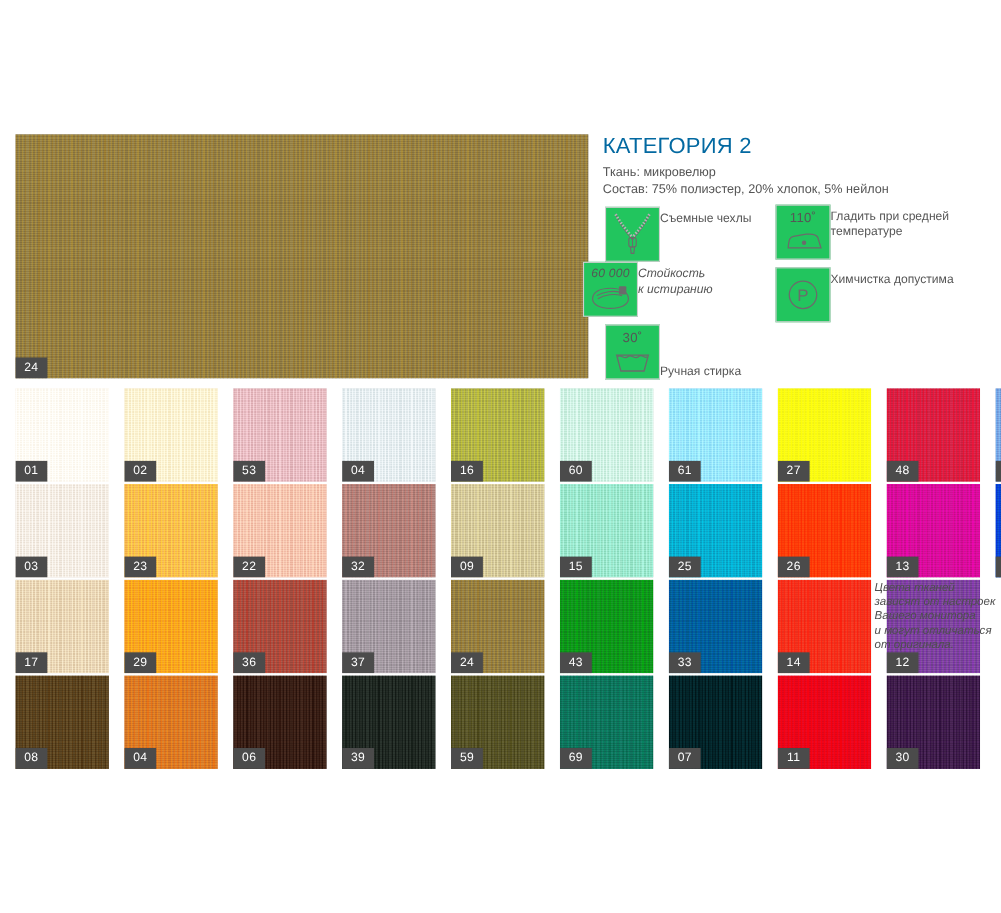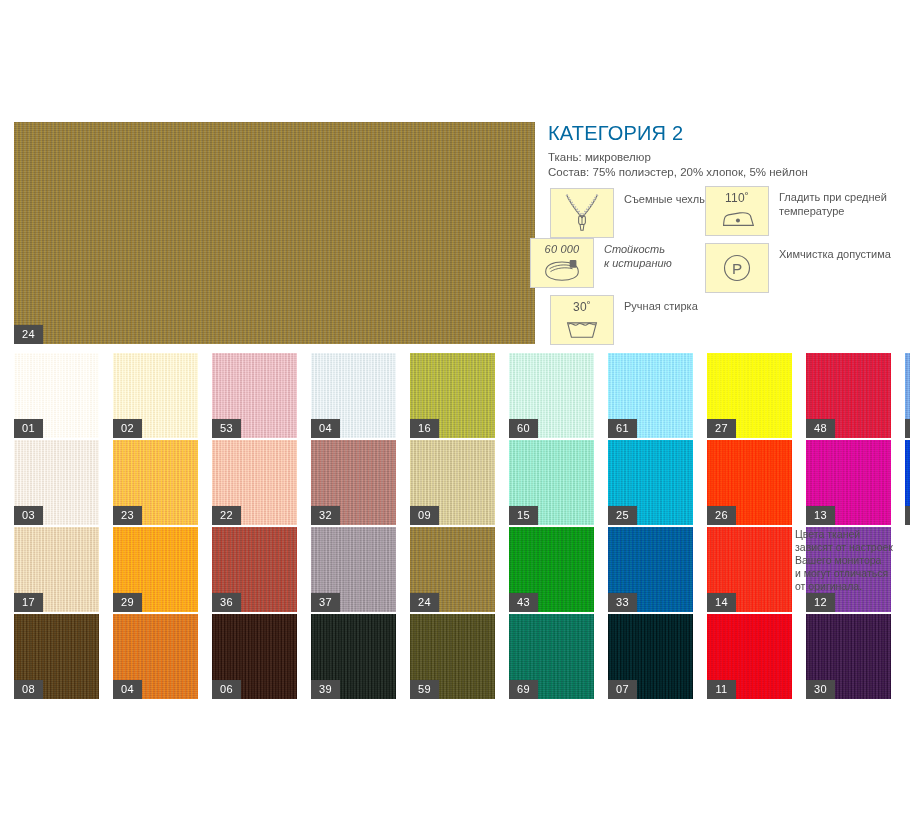--- a/index.html
+++ b/index.html
@@ -24,25 +24,25 @@
   .cat-title{
     position:absolute;left:548px;top:122px;
     font-size:20px;color:#0369a1;letter-spacing:.2px;font-weight:400;
   }
   .cat-sub{position:absolute;left:548px;top:150px;font-size:11.5px;color:#555;line-height:15px;}
   .cat-sub div{white-space:nowrap;}
 
   
   .care{position:absolute;display:flex;align-items:flex-start;}
   .care-box{
-    width:64px;height:50px;border:1px solid #cfcfcf;background:#fef9c3;
+    width:50px;height:50px;border:1px solid #cfcfcf;background:#22c55e;
     position:relative;flex:0 0 auto;box-sizing:border-box;
   }
   .care-label{
-    margin-left:10px;font-size:11px;color:#565656;line-height:14px;
+    font-size:11px;color:#565656;line-height:14px;
     padding-top:4px;white-space:nowrap;
   }
   .care-label .l2{display:block;}
   .icon-num{
     position:absolute;left:0;right:0;top:4px;text-align:center;
     font-size:12px;color:#565656;letter-spacing:.2px;
   }
   .icon-num.small{font-size:11px;}
   .icon-svg{position:absolute;left:0;top:0;width:100%;height:100%;}
 
@@ -50,21 +50,21 @@
   .grid{position:absolute;left:14px;top:353px;width:880px;}
   .grow{display:flex;gap:14px;margin-bottom:2px;height:85px;}
   .cell{width:85px;height:85px;position:relative;overflow:hidden;flex:0 0 auto;}
   .cell.empty{background:transparent;}
   .cell-tex{position:absolute;inset:0;}
 
   .disclaimer{
     position:absolute;left:795px;top:528px;width:110px;
     font-size:10.5px;line-height:13px;color:#4f4f4f;
   }
-  .disclaimer div{white-space:nowrap;}
+  .disclaimer div{white-space:nowrap;font-style:italic;}
 </style>
 </head>
 <body>
 
 <div class="page">
 
   <div class="hero">
     <div class="hero-tex" style="background: repeating-linear-gradient(0deg, rgb(146, 135, 100) 0px, rgb(146, 135, 100) 1px, rgb(128, 118, 87) 1px, rgb(128, 118, 87) 2px), repeating-linear-gradient(90deg, rgb(144, 132, 98) 0px, rgb(144, 132, 98) 1px, rgba(0, 0, 0, 0) 1px, rgba(0, 0, 0, 0) 3px), repeating-linear-gradient(90deg, rgba(0, 0, 0, 0.05) 0px, rgba(0, 0, 0, 0.05) 2px, rgba(255, 255, 255, 0.05) 2px, rgba(255, 255, 255, 0.05) 4px) rgb(138, 127, 94); background-blend-mode: overlay, overlay, normal;"></div>
     <div class="badge">24</div>
   </div>
@@ -102,21 +102,21 @@
         <path d="M13 34 C19 30, 29 29, 36 31" fill="none" stroke="#6b6b6b" stroke-width="1"></path>
         <rect x="33" y="22" width="7" height="8" rx="1" fill="#6b6b6b"></rect>
       </svg>
     </div>
     <div class="care-label">
       <span>Стойкость</span>
       <span class="l2">к истиранию</span>
     </div>
   </div>
 
-  <div class="care" style="left:550px;top:295px;">
+  <div class="care" style="left:550px;top:295px;align-items:flex-end;">
     <div class="care-box">
       <div class="icon-num">30˚</div>
       <svg class="icon-svg" viewBox="0 0 50 50">
         <path d="M10 28 L40 28 L36 43 L14 43 Z" fill="none" stroke="#6b6b6b" stroke-width="1.2"></path>
         <path d="M11 29.5 C14 26, 17 33, 20.5 29.5 C24 26, 27 33, 30.5 29.5 C34 26, 36.5 32, 39 29.5" fill="none" stroke="#6b6b6b" stroke-width="1.1"></path>
       </svg>
     </div>
     <div class="care-label">
       <span>Ручная стирка</span>
       <span class="l2"></span>

